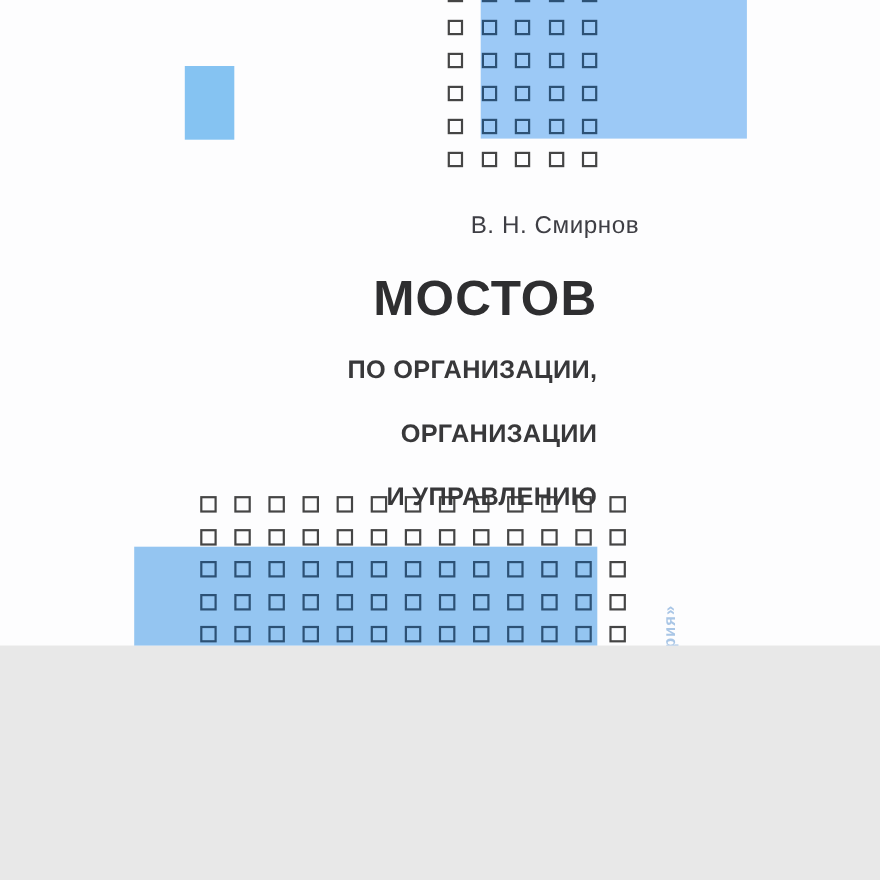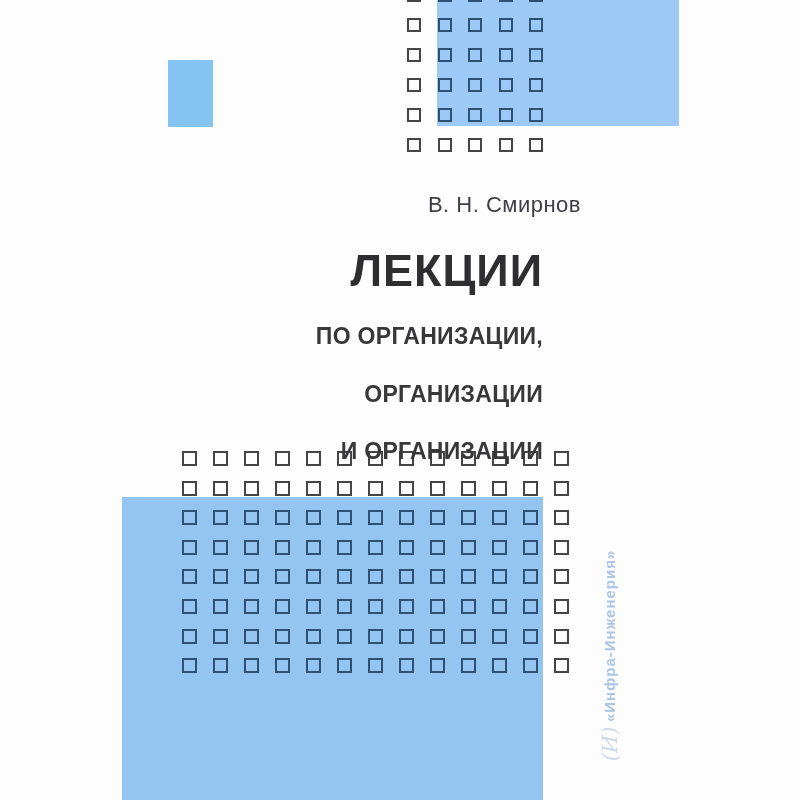--- a/index.html
+++ b/index.html
@@ -1,18 +1,18 @@
 <!DOCTYPE html>
 <html><head>
 <meta charset="utf-8">
 <style>
   html,body{margin:0;padding:0;background:#e8e8e8;}
   .cover{
     position:relative;
-    width:800px;height:800px;
+    width:800px;height:587px;
     margin:0 auto;
     background:#fdfdfe;
     overflow:hidden;
     font-family:"Liberation Sans","DejaVu Sans",sans-serif;
   }
   .rect{position:absolute;}
   .sq{
     position:absolute;
     box-sizing:border-box;
     border:2.5px solid #444;
@@ -217,25 +217,25 @@
       <div class="sq" style="left: 492px; top: 658.2px; width: 15px; height: 15px; border-width: 2.5px; border-color: rgb(44, 81, 117);"></div>
       <div class="sq" style="left: 523px; top: 658.2px; width: 15px; height: 15px; border-width: 2.5px; border-color: rgb(44, 81, 117);"></div>
       <div class="sq" style="left: 554px; top: 658.2px; width: 15px; height: 15px; border-width: 2.5px; border-color: rgb(69, 69, 69);"></div>
     </div>
 
   <div class="text-layer">
 
     <div class="author">В. Н. Смирнов</div>
 
     <div class="title-block">
-      <div class="book-title">ЛЕКЦИИ</div>
+      <div class="book-title">МОСТОВ</div>
       <div class="subtitle">
         <div>ПО ОРГАНИЗАЦИИ,</div>
         <div>ОРГАНИЗАЦИИ</div>
-        <div>И ОРГАНИЗАЦИИ</div>
+        <div>И УПРАВЛЕНИЮ</div>
       </div>
     </div>
 
     <div class="publisher-vertical">«Инфра-Инженерия»</div>
 
     <div class="publisher-logo">(И)</div>
 
   </div>
 </div>
 

